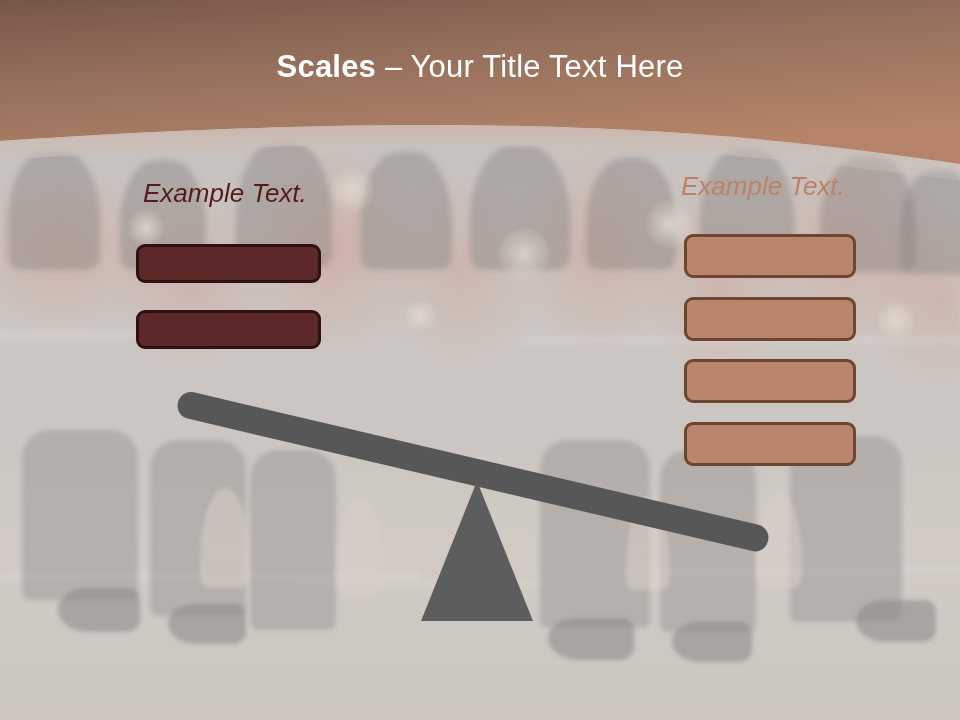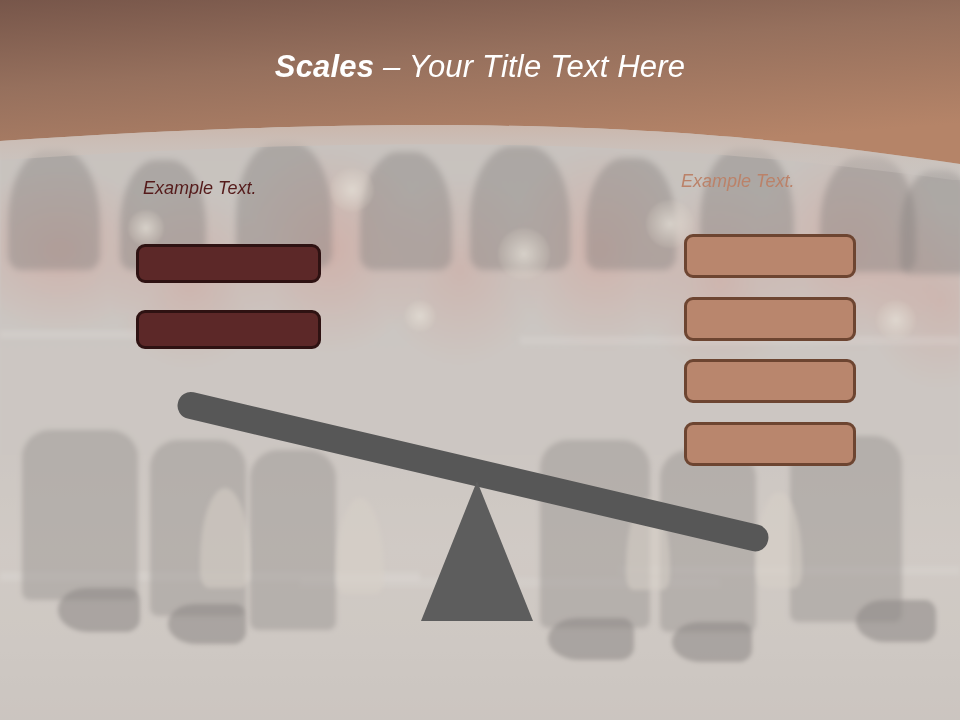--- a/index.html
+++ b/index.html
@@ -92,21 +92,20 @@
     inset: 0;
     background: rgba(205,201,196,0.55);
   }
 
   
   .header {
     position: absolute;
     left: 0; top: 0;
     width: 960px;
     height: 180px;
-    font-style: italic;
   }
 
   .title {
     position: absolute;
     left: 0; right: 0;
     top: 48px;
     text-align: center;
     color: #ffffff;
     font-size: 31px;
     line-height: 38px;
@@ -127,21 +126,21 @@
     border-radius: 13px;
     transform: rotate(13.2deg);
     transform-origin: 0 50%;
   }
   .fulcrum { position: absolute; left: 0; top: 0; }
 
   
   .label {
     position: absolute;
     font-style: italic;
-    font-size: 18px;
+    font-size: 26px;
     white-space: nowrap;
   }
   .label-left  { left: 143px; top: 178px; color: #551b1b; }
   .label-right { left: 681px; top: 171px; color: #bb8269; }
 
   
   .bar {
     position: absolute;
     border-radius: 9px;
     box-sizing: border-box;

